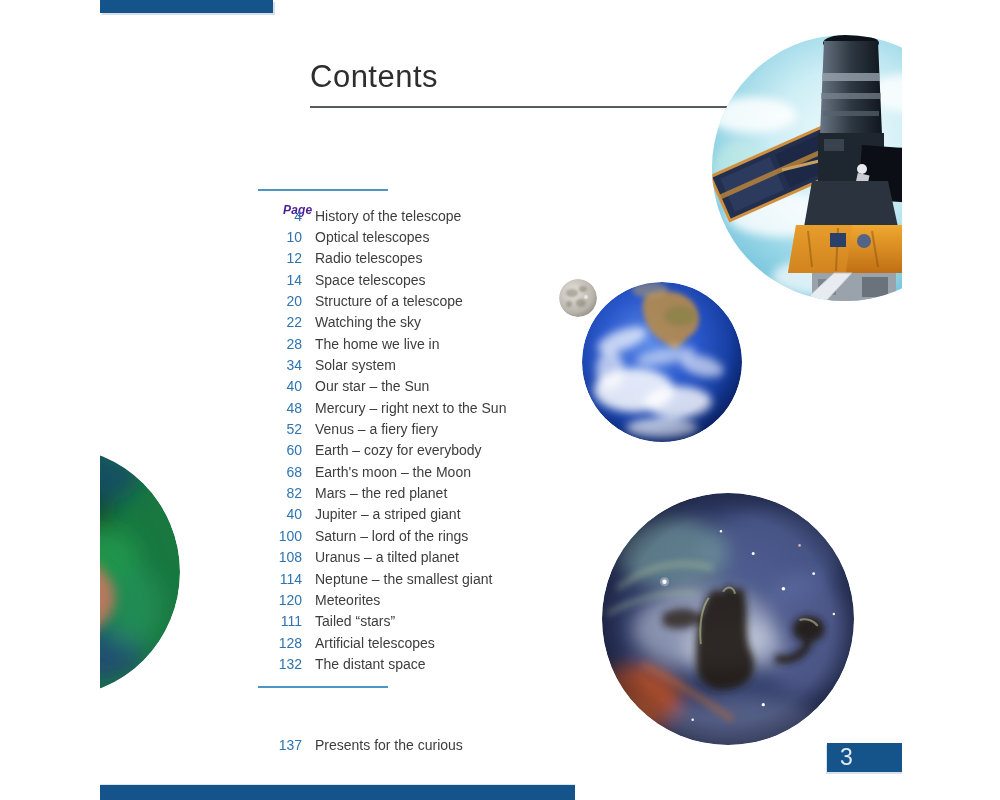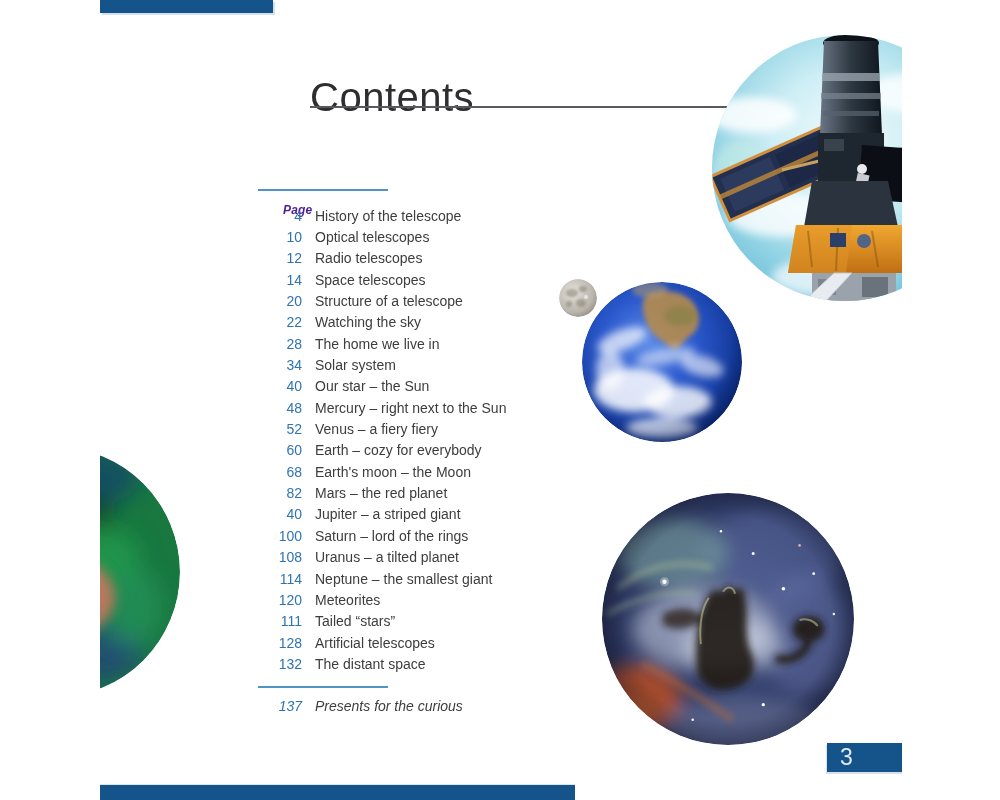--- a/index.html
+++ b/index.html
@@ -15,36 +15,36 @@
     font-family:"Liberation Sans","DejaVu Sans",sans-serif;overflow:hidden;
   }
   .page{
     position:absolute;left:100px;top:0;width:802px;height:800px;
     background:#ffffff;overflow:hidden;
   }
   .edge-bar{position:absolute;background:var(--dark-blue);}
   .edge-bar.top{left:0;top:0;width:173px;height:13px;box-shadow:2px 2px 0 rgba(178,199,221,.55);}
   .edge-bar.bottom{left:0;top:785px;width:475px;height:15px;box-shadow:0 -1px 0 rgba(178,199,221,.45);}
   .page-title{
-    position:absolute;left:210px;top:60px;font-size:40px;line-height:1.1;
-    font-weight:300;color:var(--title-color);letter-spacing:.5px;margin-top:15px;
+    position:absolute;left:210px;top:60px;font-size:31px;line-height:1.1;
+    font-weight:300;color:var(--title-color);letter-spacing:.5px;
   }
   .title-rule{position:absolute;left:210px;top:106px;width:417px;height:2px;background:#565a5e;}
   .col-header{
     position:absolute;left:183px;top:167px;font-size:12px;font-style:italic;
     color:#4c1d95;font-weight:bold;letter-spacing:.2px;margin-top:36px;
   }
   .blue-rule{position:absolute;height:2px;background:var(--rule-blue);}
   .blue-rule.head{left:158px;top:189px;width:130px;}
   .blue-rule.split{left:158px;top:686px;width:130px;}
   .toc{position:absolute;left:128px;top:205px;width:420px;}
   .toc-row{display:flex;align-items:center;height:21.35px;font-size:14px;}
   .toc-num{width:74px;text-align:right;color:var(--accent-blue);flex:none;}
   .toc-title{margin-left:13px;color:var(--text-color);white-space:nowrap;}
-  .toc.appendix{top:695px;font-style:italic;}
+  .toc.appendix{top:734px;}
   .folio{
     position:absolute;left:727px;top:743px;width:76px;height:29px;
     background:var(--dark-blue);color:#e3eaf1;font-size:23px;line-height:29px;
     padding-left:13px;box-sizing:border-box;box-shadow:-1px 2px 0 rgba(178,199,221,.55);
   }
   .photo{position:absolute;border-radius:50%;overflow:hidden;}
   .photo svg{display:block;width:100%;height:100%;}
   .ph-hubble{left:612px;top:35px;width:266px;height:266px;}
   .ph-moon{left:459px;top:279px;width:38px;height:38px;}
   .ph-earth{left:482px;top:282px;width:160px;height:160px;}

